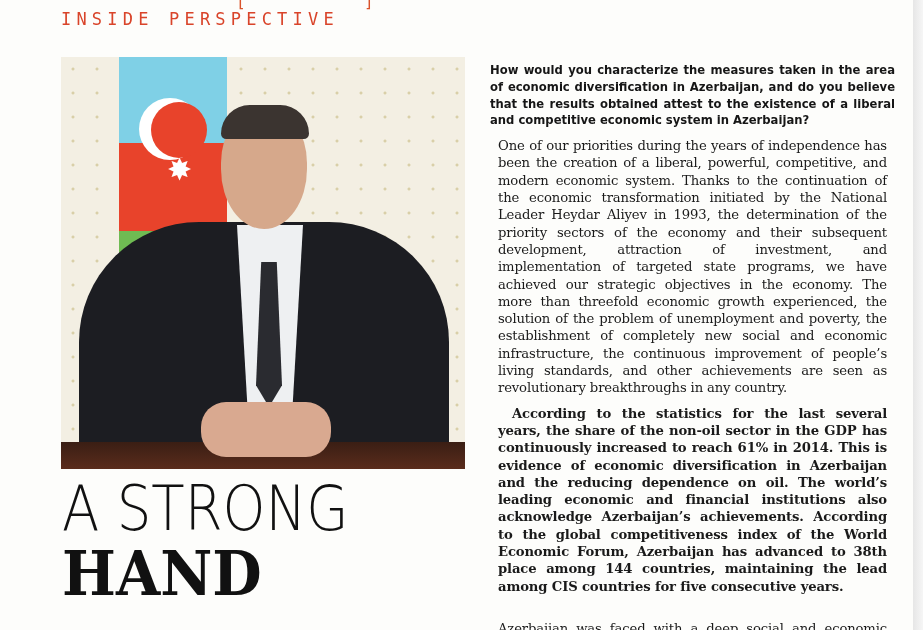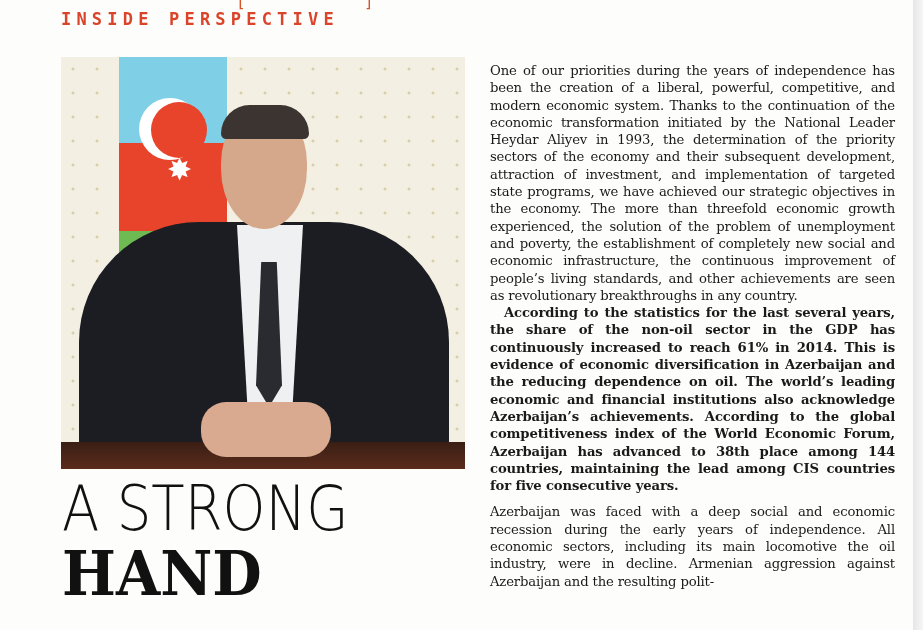--- a/index.html
+++ b/index.html
@@ -1,19 +1,19 @@
 <!DOCTYPE html>
 <html><head>
 <meta charset="utf-8">
 <style>
   html,body{margin:0;padding:0;}
   body{width:923px;height:630px;overflow:hidden;background:#fdfdfb;position:relative;font-family:"DejaVu Serif",serif;color:#1a1a1a;}
   .edge{position:absolute;right:0;top:0;width:10px;height:630px;background:linear-gradient(to right,#e6e6e6,#f6f6f6);}
   .bracket{position:absolute;top:-8px;color:#d9532b;font-family:"DejaVu Sans Mono",monospace;font-size:16px;}
-  .section{position:absolute;left:61px;top:9px;color:#d9442a;font-family:"DejaVu Sans Mono",monospace;font-weight:bold;font-size:17px;letter-spacing:5.2px;}
+  .section{position:absolute;left:61px;top:9px;color:#d9442a;font-family:"DejaVu Sans Mono",monospace;font-weight:normal;font-size:17px;letter-spacing:5.2px;}
   .photo{position:absolute;left:61px;top:57px;width:404px;height:412px;overflow:hidden;
     background-color:#f3efe3;
     background-image:radial-gradient(circle,#d9cfa8 1.2px,transparent 1.8px);
     background-size:24px 24px;}
   .flag{position:absolute;left:58px;top:0;width:108px;height:260px;}
   .flag .b{height:33%;background:#7fd0e6;}
   .flag .r{height:34%;background:#e8432b;position:relative;}
   .flag .g{height:33%;background:#6fbb53;}
   .crescent{position:absolute;left:20px;top:-45px;width:62px;height:62px;border-radius:50%;background:#fff;}
   .crescent:after{content:"";position:absolute;left:12px;top:4px;width:56px;height:56px;border-radius:50%;background:#e8432b;}
@@ -22,21 +22,21 @@
   .shirt{position:absolute;left:176px;top:168px;width:66px;height:230px;background:#eef0f2;clip-path:polygon(0 0,100% 0,80% 100%,20% 100%);}
   .tie{position:absolute;left:195px;top:205px;width:26px;height:145px;background:#2a2b30;clip-path:polygon(20% 0,80% 0,100% 85%,50% 100%,0 85%);}
   .head{position:absolute;left:160px;top:52px;width:86px;height:120px;background:#d6a88b;border-radius:45% 45% 50% 50%;}
   .hair{position:absolute;left:160px;top:48px;width:88px;height:34px;background:#3b3430;border-radius:44px 44px 8px 8px;}
   .hands{position:absolute;left:140px;top:345px;width:130px;height:55px;background:#d9a990;border-radius:25px;}
   .desk{position:absolute;left:0;top:385px;width:404px;height:27px;background:linear-gradient(#3a1e14,#5a2c1c);}
   .headline1{position:absolute;left:62px;top:478px;font-family:"DejaVu Sans",sans-serif;font-weight:300;font-size:62px;letter-spacing:0px;line-height:1;color:#111;transform:scaleX(0.88);transform-origin:left;}
   .headline2{position:absolute;left:62px;top:543px;font-family:"DejaVu Serif",serif;font-weight:bold;font-size:62px;line-height:1;color:#111;transform:scaleX(0.92);transform-origin:left;}
   .col{position:absolute;left:490px;top:62px;width:405px;}
   .q{font-family:"DejaVu Sans",sans-serif;font-weight:bold;font-size:11.6px;line-height:16.8px;text-align:justify;color:#161616;margin:0;}
-  .p{font-size:13.2px;line-height:17.3px;text-align:justify;margin:0;letter-spacing:-0.15px;}
+  .p{font-size:13.2px;line-height:17.3px;text-align:justify;margin:8px;letter-spacing:-0.15px;}
   .indent{text-indent:14px;font-weight:bold;}
   .gap{height:9px;}
 </style>
 </head>
 <body>
 
 <span class="bracket" style="left:236px">[</span>
 <span class="bracket" style="left:364px">]</span>
 <div class="section">INSIDE PERSPECTIVE</div>
 
@@ -55,19 +55,20 @@
   <div class="head"></div>
   <div class="hair"></div>
   <div class="desk"></div>
   <div class="hands"></div>
 </div>
 
 <div class="headline1">A STRONG</div>
 <div class="headline2">HAND</div>
 
 <div class="col">
+  <p class="q">How would you characterize the measures taken in the area of economic diversification in Azerbaijan, and do you believe that the results obtained attest to the existence of a liberal and competitive economic system in Azerbaijan?</p>
   <p class="p">One of our priorities during the years of independence has been the creation of a liberal, powerful, competitive, and modern economic system. Thanks to the continuation of the economic transformation initiated by the National Leader Heydar Aliyev in 1993, the determination of the priority sectors of the economy and their subsequent development, attraction of investment, and implementation of targeted state programs, we have achieved our strategic objectives in the economy. The more than threefold economic growth experienced, the solution of the problem of unemployment and poverty, the establishment of completely new social and economic infrastructure, the continuous improvement of people’s living standards, and other achievements are seen as revolutionary breakthroughs in any country.</p>
   <p class="p indent">According to the statistics for the last several years, the share of the non-oil sector in the GDP has continuously increased to reach 61% in 2014. This is evidence of economic diversification in Azerbaijan and the reducing dependence on oil. The world’s leading economic and financial institutions also acknowledge Azerbaijan’s achievements. According to the global competitiveness index of the World Economic Forum, Azerbaijan has advanced to 38th place among 144 countries, maintaining the lead among CIS countries for five consecutive years.</p>
   <div class="gap"></div>
   <p class="p">Azerbaijan was faced with a deep social and economic recession during the early years of independence. All economic sectors, including its main locomotive the oil industry, were in decline. Armenian aggression against Azerbaijan and the resulting polit-</p>
 </div>
 
 <div class="edge"></div>
 
 </body></html>

